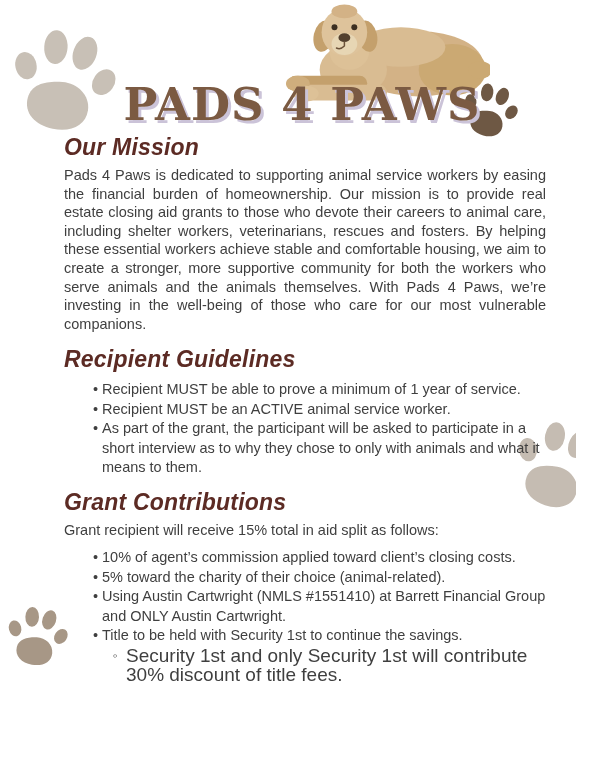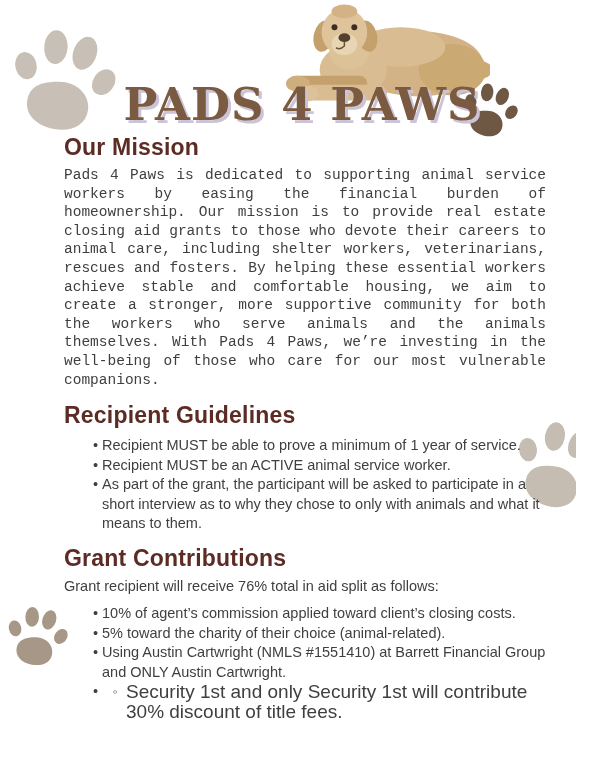--- a/index.html
+++ b/index.html
@@ -38,25 +38,25 @@
     font-family:"DejaVu Serif",serif;font-weight:bold;
     font-size:45px;line-height:50px;letter-spacing:1px;
     color:var(--title-brown);
     text-shadow:3px 3px 0 var(--title-shadow);
     white-space:nowrap;
   }
   
   .content{position:absolute;left:64px;top:134px;width:482px;z-index:2;}
   h2{
     font-size:23px;line-height:26px;font-weight:bold;
-    color:var(--heading);margin:0 0 6px;letter-spacing:0.2px;
+    color:var(--heading);margin:0 0 6px;letter-spacing:0.2px;font-style:italic;
   }
   .para{
     font-size:14.5px;line-height:18.6px;color:var(--body);
-    text-align:justify;margin:0 0 13px;font-family:Liberation Mono, monospace;
+    text-align:justify;margin:0 0 13px;
   }
   .intro{font-size:14.5px;line-height:19.5px;color:var(--body);margin:0 0 2px;}
   ul.bullets{list-style:none;margin:8px 0 11px;padding:0;}
   ul.bullets > li{
     position:relative;padding-left:38px;
     font-size:14.5px;line-height:19.5px;color:var(--body);
   }
   ul.bullets > li::before{
     content:"\2022";position:absolute;left:29px;top:0;
     font-size:14.5px;color:var(--body);
@@ -137,26 +137,27 @@
       <h2 class="mb8">Recipient Guidelines</h2>
       <ul class="bullets">
         <li>Recipient MUST be able to prove a minimum of 1 year of service.</li>
         <li>Recipient MUST be an ACTIVE animal service worker.</li>
         <li>As part of the grant, the participant will be asked to participate in a short interview as to why they chose to only with animals and what it means to them.</li>
       </ul>
     </section>
 
     <section>
       <h2>Grant Contributions</h2>
-      <p class="intro">Grant recipient will receive 76% total in aid split as follows:</p>
+      <p class="intro">Grant recipient will receive 15% total in aid split as follows:</p>
       <ul class="bullets">
         <li>10% of agent’s commission applied toward client’s closing costs.</li>
         <li>5% toward the charity of their choice (animal-related).</li>
         <li>Using Austin Cartwright (NMLS #1551410) at Barrett Financial Group and ONLY Austin Cartwright.</li>
         <li>
+          <span>Title to be held with Security 1st to continue the savings.</span>
           <ul class="sub">
             <li>Security 1st and only Security 1st will contribute 30% discount of title fees.</li>
           </ul>
         </li>
       </ul>
     </section>
 
   </div>
 </div>
 

